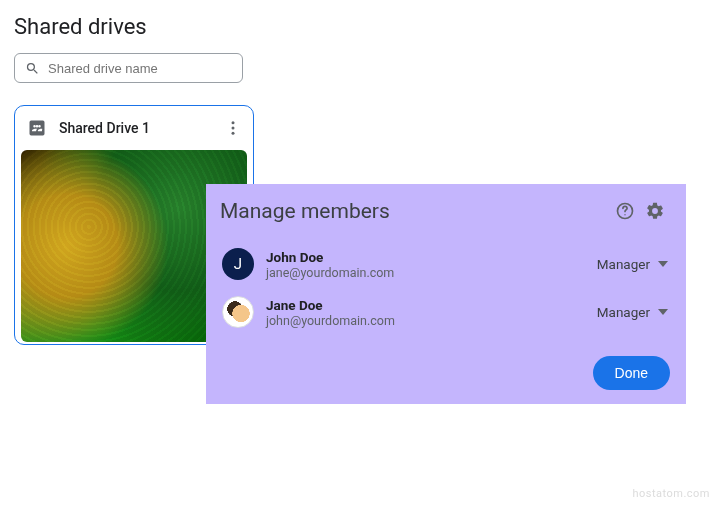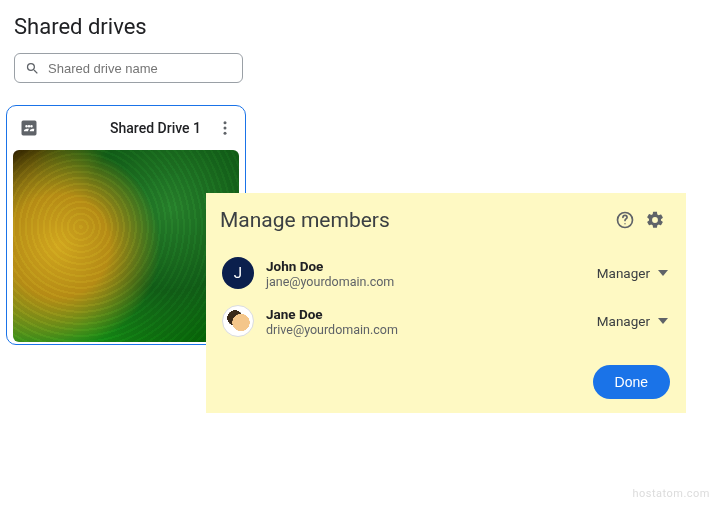--- a/index.html
+++ b/index.html
@@ -31,28 +31,27 @@
   .search-box input {
     border: none;
     outline: none;
     font-size: 13px;
     color: #5f6368;
     flex: 1;
     background: transparent;
   }
   .search-box svg { flex-shrink: 0; }
   .drive-card {
-    margin: 22px 0 0 6px;
+    margin: 22px 0 0 14px;
     width: 240px;
     height: 240px;
     border: 1.5px solid #1a73e8;
     border-radius: 10px;
     overflow: hidden;
     background: #fff;
-    text-align: right;
   }
   .drive-card-header {
     display: flex;
     align-items: center;
     padding: 10px 8px 10px 12px;
     gap: 12px;
   }
   .drive-card-header .title {
     flex: 1;
     font-size: 14px;
@@ -89,23 +88,23 @@
     position:absolute;
     inset:0;
     background: repeating-radial-gradient(circle at 30% 40%, rgba(255,255,255,0.08) 0 2px, transparent 2px 6px);
     mix-blend-mode: overlay;
   }
 
   
   .dialog {
     position: absolute;
     left: 206px;
-    top: 193px;
+    top: 184px;
     width: 480px;
-    background: #fef9c3;
+    background: #c4b5fd;
     padding: 8px 10px 14px 10px;
   }
   .dialog-header {
     display: flex;
     align-items: center;
     padding: 4px 6px 14px 4px;
   }
   .dialog-title {
     font-size: 21px;
     color: #3c4043;
@@ -259,21 +258,21 @@
       <svg width="10" height="6" viewBox="0 0 10 6" fill="#5f6368">
           <path d="M0 0l5 6 5-6z"></path>
         </svg>
     </div>
   </div>
 
   <div class="member-row">
     <div class="avatar j2"></div>
     <div class="member-info">
       <div class="member-name">Jane Doe</div>
-      <div class="member-email">drive@yourdomain.com</div>
+      <div class="member-email">john@yourdomain.com</div>
     </div>
     <div class="role-select">
       <span>Manager</span>
       <svg width="10" height="6" viewBox="0 0 10 6" fill="#5f6368">
           <path d="M0 0l5 6 5-6z"></path>
         </svg>
     </div>
   </div>
 
   <div class="dialog-footer">

